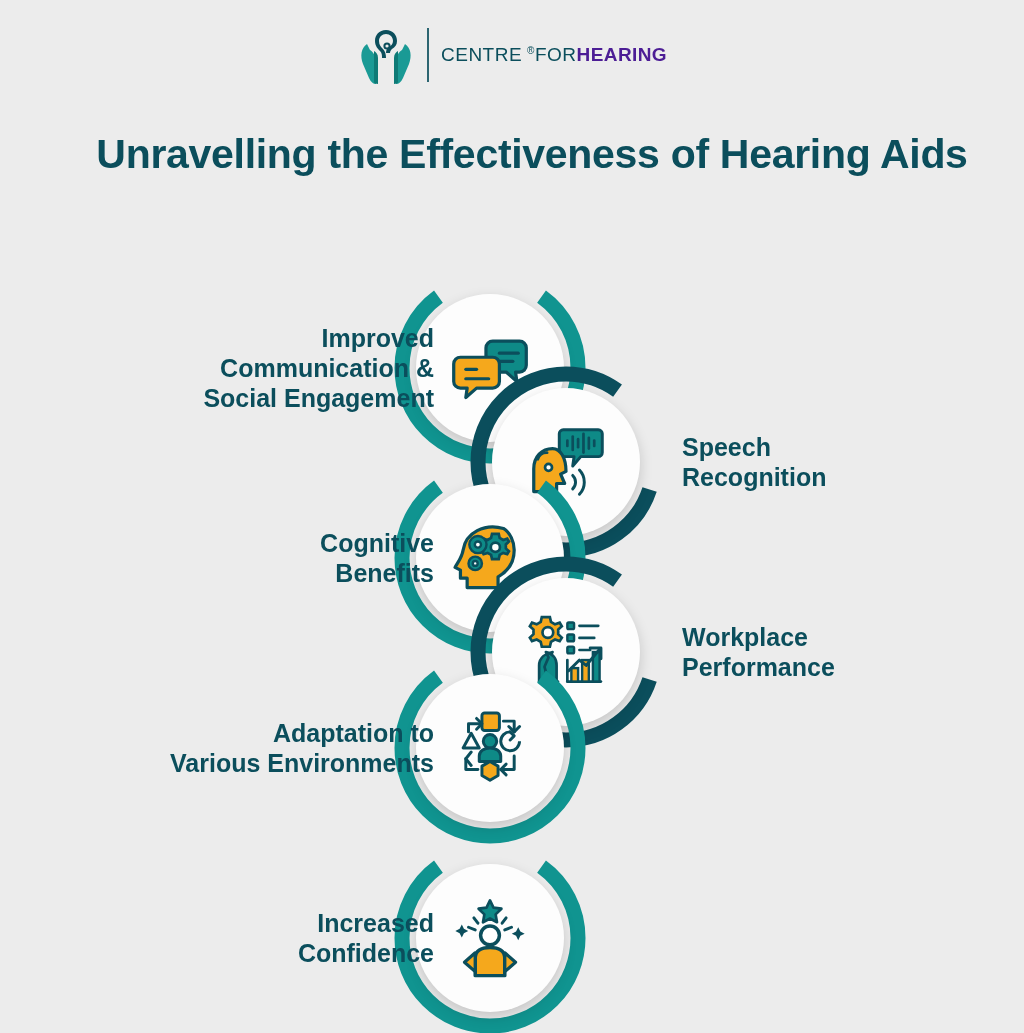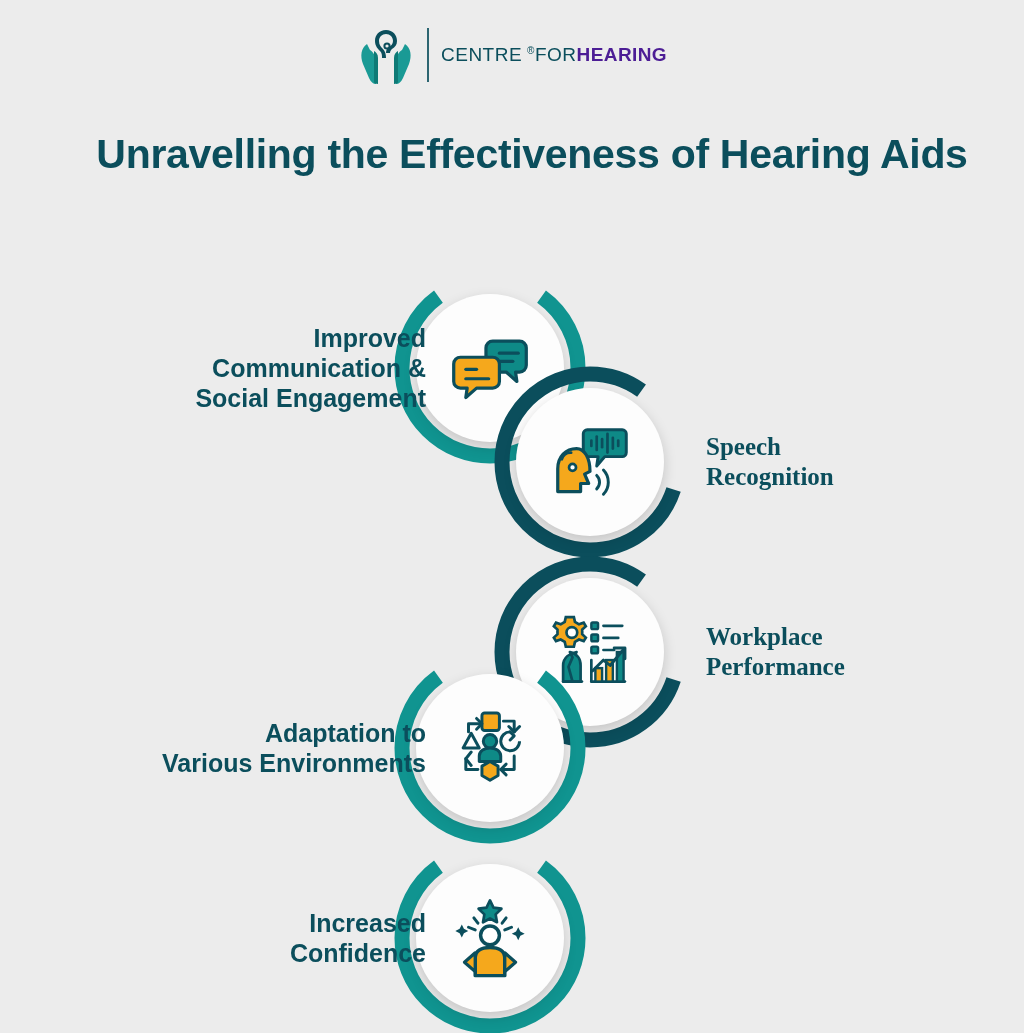--- a/index.html
+++ b/index.html
@@ -96,22 +96,22 @@
     color: #0b4e5c;
     font-size: 25px;
     font-weight: 700;
     line-height: 1.2;
     white-space: pre-line;
     width: 420px;
   }
 
   
   .step.odd  { left: 390px; }
-  .step.even { left: 490px; font-family: Liberation Serif, serif; }
-  .step.odd .label  { right: 224px; left: auto; text-align: right; }
+  .step.even { left: 466px; }
+  .step.odd .label  { right: 216px; left: auto; text-align: right; }
   .step.even .label { left: 216px; right: auto; text-align: left; }
 </style>
 </head>
 <body>
 
 <div id="page">
 
   <div class="logo">
     <div class="logo-inner">
       <span>
@@ -184,20 +184,44 @@
               <path d="M37 42 a7 7 0 0 1 0 10"></path>
               <path d="M42 38 a13 13 0 0 1 0 18"></path>
             </g>
           </svg>
         </div>
       </div>
       <div class="label">Speech
 Recognition</div>
     </div>
 
+    <div class="step odd" style="top:458px">
+      <div class="ring-wrap">
+        <svg class="ring-svg" viewBox="0 0 200 200">
+          <circle cx="100" cy="100" r="88" fill="none" stroke="#109490" stroke-width="15" stroke-dasharray="442 111" stroke-dashoffset="-55" transform="rotate(-90 100 100)"></circle>
+        </svg>
+        <div class="disc">
+          <svg viewBox="0 0 64 64">
+            <path d="M42 10 C28 6 14 13 12 26 C11 32 8 35 6 39 l4 2 v6 h5 v7 h23 v-8 c7 -4 12 -11 12 -20 C50 20 47 13 42 10 z" fill="#f5a81c" stroke="#0b4e5c" stroke-width="2.4" stroke-linejoin="round"></path>
+            <g fill="#0e8a87" stroke="#0b4e5c" stroke-width="2">
+              <path d="M36 14 l2.5 0 .7 3.1 2.6 1.5 3 -1 1.3 2.2 -2.3 2.1 0 3 2.3 2.1 -1.3 2.2 -3 -1 -2.6 1.5 -.7 3.1 -2.5 0 -2.5 0 -.7 -3.1 -2.6 -1.5 -3 1 -1.3 -2.2 2.3 -2.1 0 -3 -2.3 -2.1 1.3 -2.2 3 1 2.6 -1.5 .7 -3.1 z"></path>
+              <circle cx="36" cy="24" r="3.4" fill="#fff"></circle>
+            </g>
+            <g fill="#0e8a87" stroke="#0b4e5c" stroke-width="1.8">
+              <circle cx="23" cy="22" r="6.4"></circle>
+              <circle cx="23" cy="22" r="2.3" fill="#fff"></circle>
+              <circle cx="21" cy="36" r="5"></circle>
+              <circle cx="21" cy="36" r="1.8" fill="#fff"></circle>
+            </g>
+          </svg>
+        </div>
+      </div>
+      <div class="label">Cognitive
+Benefits</div>
+    </div>
 
     <div class="step even" style="top:552px">
       <div class="ring-wrap">
         <svg class="ring-svg" viewBox="0 0 200 200">
           <circle cx="100" cy="100" r="88" fill="none" stroke="#0b4e5c" stroke-width="15" stroke-dasharray="442 111" stroke-dashoffset="-166" transform="rotate(-90 100 100)"></circle>
         </svg>
         <div class="disc">
           <svg viewBox="0 0 64 64">
             <g fill="#f5a81c" stroke="#0b4e5c" stroke-width="2">
               <path d="M17 6 l3 0 .8 3.6 3 1.8 3.5 -1.2 1.6 2.6 -2.7 2.5 0 3.5 2.7 2.5 -1.6 2.6 -3.5 -1.2 -3 1.8 -.8 3.6 -3 0 -3 0 -.8 -3.6 -3 -1.8 -3.5 1.2 -1.6 -2.6 2.7 -2.5 0 -3.5 -2.7 -2.5 1.6 -2.6 3.5 1.2 3 -1.8 .8 -3.6 z"></path>

